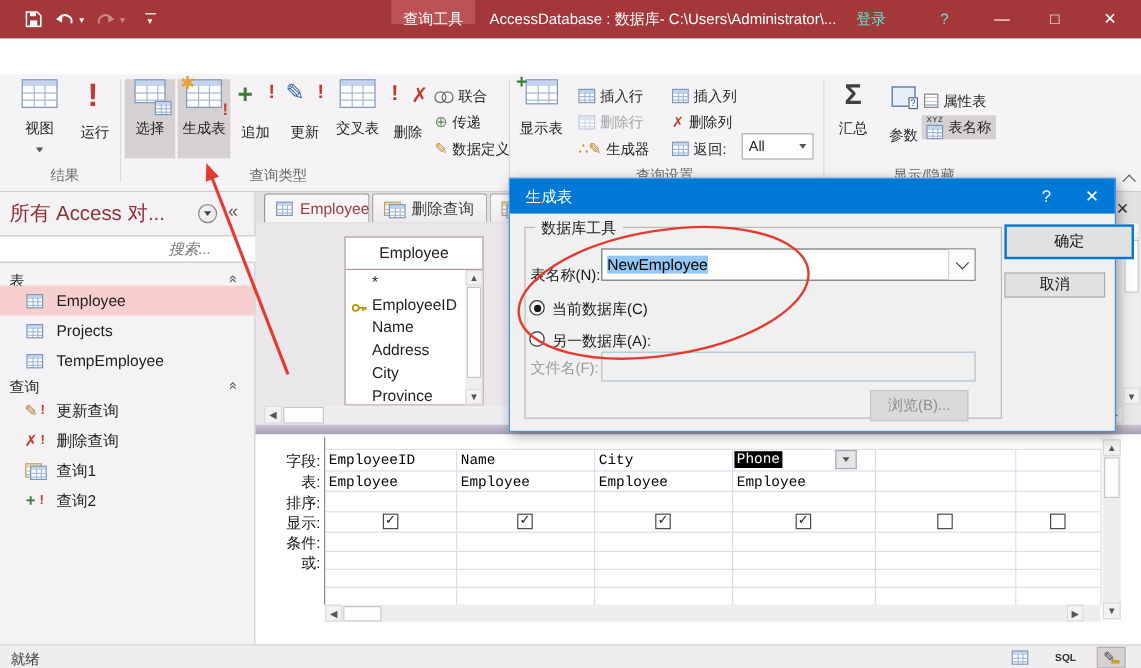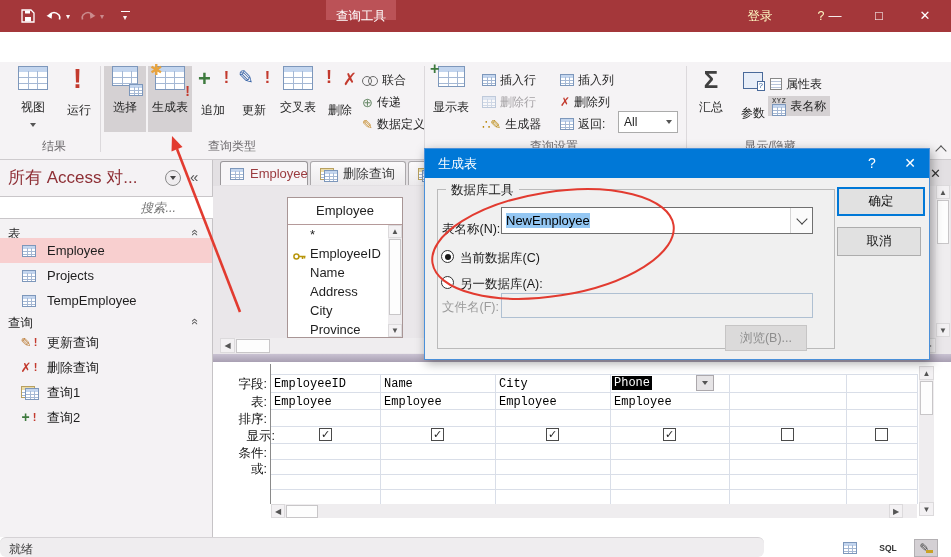--- a/index.html
+++ b/index.html
@@ -8,21 +8,21 @@
        -webkit-font-smoothing:antialiased;background:#fff;}
   .abs{position:absolute;}
   
   .titlebar{left:0;top:0;width:951px;height:32px;background:#A4373A;color:#fff;}
   .tabrow{left:0;top:32px;width:951px;height:30px;background:#A4373A;}
   .qat-btn{display:flex;align-items:center;justify-content:center;height:32px;color:#fff;}
   .caret{font-size:8px;color:#fff;opacity:.95;}
   .dim{opacity:.42;}
   .ctx-tab{height:20px;line-height:32px;text-align:center;background:#BB5257;color:#fff;font-size:12.5px;}
   .win-title{line-height:32px;color:#fff;font-size:12.5px;white-space:nowrap;}
-  .tb-txt{line-height:32px;color:#fef9c3;font-size:12.5px;text-align:center;margin-left:34px;}
+  .tb-txt{line-height:32px;color:#5eead4;font-size:12.5px;text-align:center;}
   .winbtn{line-height:32px;text-align:center;color:#fff;font-size:13px;}
   .rtab{height:30px;line-height:30px;text-align:center;color:#fff;font-size:13px;}
   .rtab.active{background:#F5F3F5;color:#A4373A;}
   .tellme{height:30px;line-height:30px;color:#F6E8E8;font-size:13px;display:flex;align-items:center;gap:6px;}
   
   .ribbon{left:0;top:62px;width:951px;height:98px;background:#F5F3F5;border-bottom:1px solid #CECBCE;box-sizing:border-box;}
   .bb{position:absolute;top:4px;text-align:center;font-size:12px;color:#262626;}
   .bb .lbl{display:block;margin-top:3px;}
   .hl{background:#D5D1D3;}
   .sb{position:absolute;height:20px;display:flex;align-items:center;gap:4px;font-size:12px;color:#262626;white-space:nowrap;}
@@ -101,21 +101,21 @@
   .dcombo .txt{flex:1;padding-left:4px;font-size:13px;color:#000;}
   .dcombo .txt .sel{background:#94C7F3;}
   .ddrop{width:21px;height:100%;display:flex;align-items:center;justify-content:center;border-left:1px solid #D5D5D5;background:#FBFBFB;}
   .radio{position:absolute;width:13px;height:13px;border-radius:50%;border:1px solid #333;background:#fff;box-sizing:border-box;}
   .radio.on::after{content:"";position:absolute;left:2.5px;top:2.5px;width:6px;height:6px;border-radius:50%;background:#1A1A1A;}
   .dtext-disabled{position:absolute;left:76px;top:144px;width:312px;height:25px;background:#F0F0F0;border:1px solid #AFC0D2;box-sizing:border-box;}
   .btn{position:absolute;background:#E1E1E1;border:1px solid #ADADAD;box-sizing:border-box;text-align:center;font-size:12.5px;color:#111;}
   .btn.default{border:2px solid #0078D7;}
   .btn.disabled{background:#DBDADA;color:#8E8E8E;border-color:#C6C5C5;}
   
-  .statusbar{left:0;top:537px;width:764px;height:20px;background:#EFEDEF;border-top:1px solid #D5D2D5;box-sizing:border-box;font-size:12px;color:#3A3A3A;border-radius:6px;}
+  .statusbar{left:0;top:537px;width:951px;height:20px;background:#EFEDEF;border-top:1px solid #D5D2D5;box-sizing:border-box;font-size:12px;color:#3A3A3A;}
   .viewbtn{position:absolute;top:1px;width:24px;height:18px;display:flex;align-items:center;justify-content:center;}
   .viewbtn.selected{background:#D4D0D4;border:1px solid #B3B0B3;box-sizing:border-box;}
   .chevup2{display:inline-block;transform:rotate(90deg);font-size:12px;color:#555;letter-spacing:-1px;}
 </style>
 </head>
 <body>
 
 <div id="app">
 
   <div class="abs titlebar">
@@ -138,20 +138,21 @@
           <path d="M13 5 Q8 0 3 5 Q1.8 6.5 2.5 9.5" fill="none" stroke="#fff" stroke-width="1.6"></path>
           <path d="M15.5 5.8 L9.8 3 L10.4 8.8 Z" fill="#fff"></path>
         </svg>
     </div>
     <div class="abs qat-btn caret dim" style="left:98px;width:8px;">▾</div>
     <div class="abs qat-btn" style="left:118px;width:14px;flex-direction:column;">
       <span style="display:block;width:9px;border-top:1.6px solid #fff;"></span>
         <span class="caret" style="margin-top:1px;">▾</span>
     </div>
     <div class="abs ctx-tab" style="left:326px;width:70px;">查询工具</div>
+    <div class="abs win-title" style="left:408px;">AccessDatabase : 数据库- C:\Users\Administrator\...</div>
     <div class="abs tb-txt" style="left:706px;width:40px;">登录</div>
     <div class="abs tb-txt" style="left:775px;width:24px;">?</div>
     <div class="abs winbtn" style="left:818px;width:34px;">—</div>
     <div class="abs winbtn" style="left:862px;width:34px;">□</div>
     <div class="abs winbtn" style="left:908px;width:34px;">✕</div>
   </div>
 
 
   <div class="abs ribbon">
 
@@ -388,21 +389,21 @@
       <div class="sbtn" style="position:absolute;right:0;top:0;width:15px;height:15px;">▶</div>
     </div>
 
     <div class="splitter"></div>
 
     <div class="gridpane">
 
       <div class="rlabel" style="left:2px;top:14px;">字段:</div>
       <div class="rlabel" style="left:2px;top:32px;">表:</div>
       <div class="rlabel" style="left:2px;top:49px;">排序:</div>
-      <div class="rlabel" style="left:10px;top:66px;">显示:</div>
+      <div class="rlabel" style="left:2px;top:66px;">显示:</div>
       <div class="rlabel" style="left:2px;top:83px;">条件:</div>
       <div class="rlabel" style="left:2px;top:99px;">或:</div>
 
       <div class="vline" style="left:57px;top:2px;height:140px;background:#8A8A8A;"></div>
 
       <div class="vline" style="left:167px;top:12px;height:130px;"></div>
       <div class="vline" style="left:282px;top:12px;height:130px;"></div>
       <div class="vline" style="left:397px;top:12px;height:130px;"></div>
       <div class="vline" style="left:516px;top:12px;height:130px;"></div>
       <div class="vline" style="left:633px;top:12px;height:130px;"></div>
@@ -476,22 +477,22 @@
           <span style="width:7px;height:7px;border-left:1.6px solid #444;border-bottom:1.6px solid #444;transform:rotate(-45deg);margin-top:-3px;"></span>
         </span>
     </div>
     <div class="radio on" style="left:16px;top:101px;"></div>
     <div class="dlabel" style="left:35px;top:101px;">当前数据库(C)</div>
     <div class="radio" style="left:16px;top:127px;"></div>
     <div class="dlabel" style="left:35px;top:127px;">另一数据库(A):</div>
     <div class="dlabel disabled" style="left:17px;top:150px;">文件名(F):</div>
     <div class="dtext-disabled"></div>
     <button class="btn disabled" style="left:300px;top:176px;width:82px;height:26px;">浏览(B)...</button>
-    <button class="btn default" style="left:412px;top:38px;width:88px;height:29px;">确定</button>
-    <button class="btn" style="left:412px;top:78px;width:84px;height:29px;">取消</button>
+    <button class="btn default" style="left:412px;top:38px;width:108px;height:29px;">确定</button>
+    <button class="btn" style="left:412px;top:78px;width:84px;height:21px;">取消</button>
   </div>
 
   <div class="abs statusbar">
     <span style="position:absolute;left:9px;top:3px;">就绪</span>
     <div class="viewbtn" style="left:838px;">
         <span class="ticon"></span>
       </div>
     <div class="viewbtn" style="left:876px;font-size:8.5px;font-weight:bold;color:#333;">SQL</div>
     <div class="viewbtn selected" style="left:914px;">
         <span style="color:#444;font-size:12px;">✎</span>

